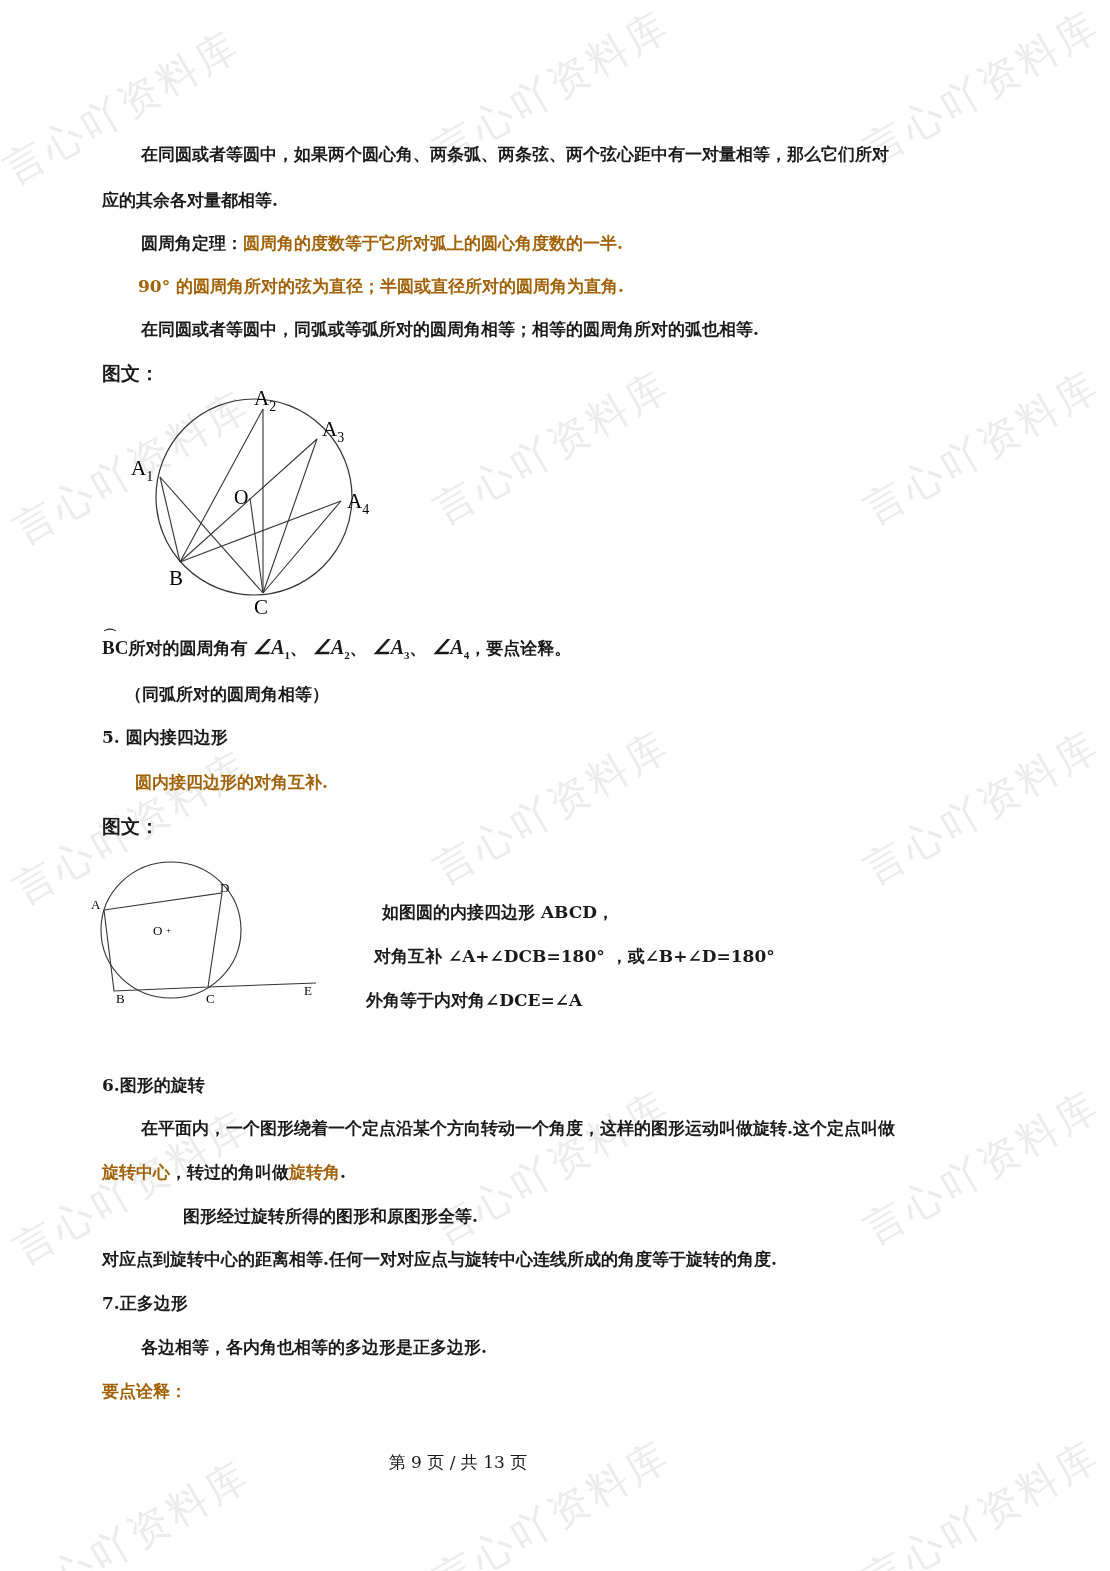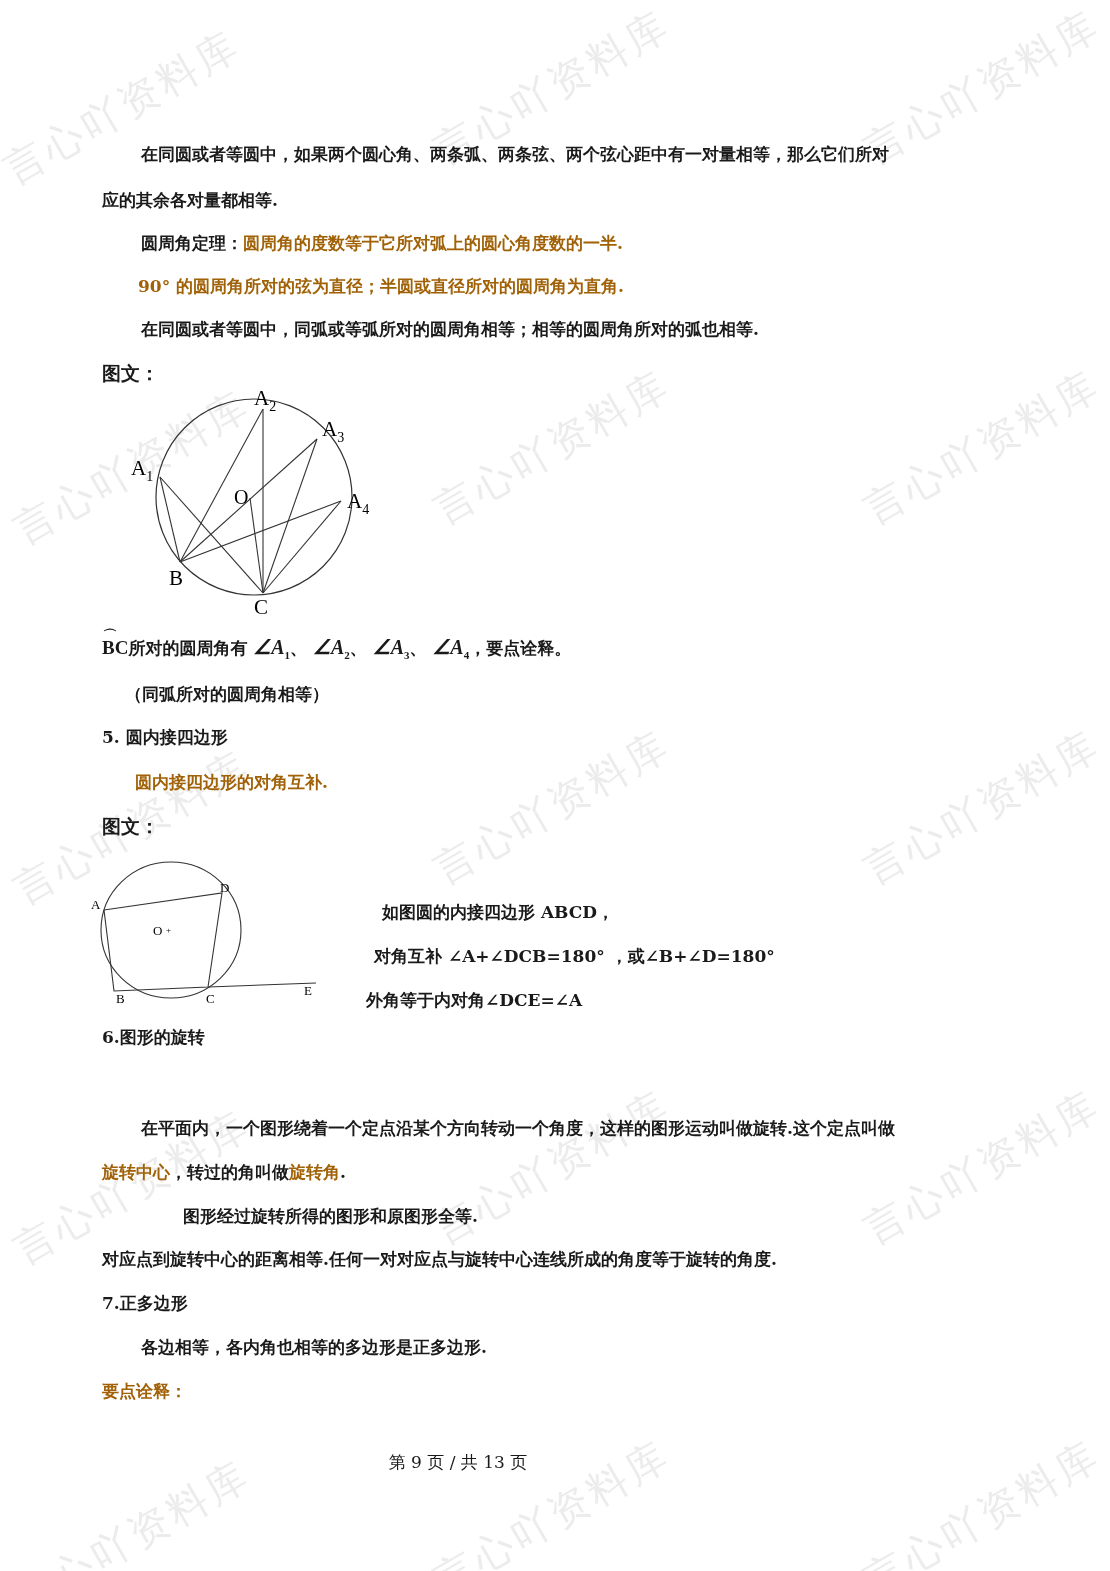--- a/index.html
+++ b/index.html
@@ -92,21 +92,21 @@
   <text x="153" y="935" font-size="13">O</text>
   <text x="166" y="933" font-size="9">+</text>
   <text x="116" y="1003" font-size="13">B</text>
   <text x="206" y="1003" font-size="13">C</text>
   <text x="304" y="995" font-size="13">E</text>
 </svg>
 <div class="line" style="left:382px;top:901px;">如图圆的内接四边形 ABCD，</div>
 <div class="line" style="left:374px;top:945px;">对角互补  ∠A+∠DCB=180° ，或∠B+∠D=180°</div>
 <div class="line" style="left:366px;top:989px;">外角等于内对角∠DCE=∠A</div>
 
-<div class="line" style="left:102px;top:1026px;">6.图形的旋转</div>
+<div class="line" style="left:102px;top:1074px;">6.图形的旋转</div>
 <div class="line" style="left:141px;top:1117px;text-align:right;">在平面内，一个图形绕着一个定点沿某个方向转动一个角度，这样的图形运动叫做旋转.这个定点叫做</div>
 <div class="line" style="left:102px;top:1161px;">
   <span class="gray">旋转中心</span><span>，转过的角叫做</span><span class="gray">旋转角</span><span>.</span>
 </div>
 <div class="line" style="left:141px;top:1205px;margin-left:42px;">图形经过旋转所得的图形和原图形全等.</div>
 <div class="line" style="left:102px;top:1248px;">对应点到旋转中心的距离相等.任何一对对应点与旋转中心连线所成的角度等于旋转的角度.</div>
 
 <div class="line" style="left:102px;top:1292px;">7.正多边形</div>
 <div class="line" style="left:141px;top:1336px;">各边相等，各内角也相等的多边形是正多边形.</div>
 <div class="line gray" style="left:102px;top:1380px;">要点诠释：</div>

